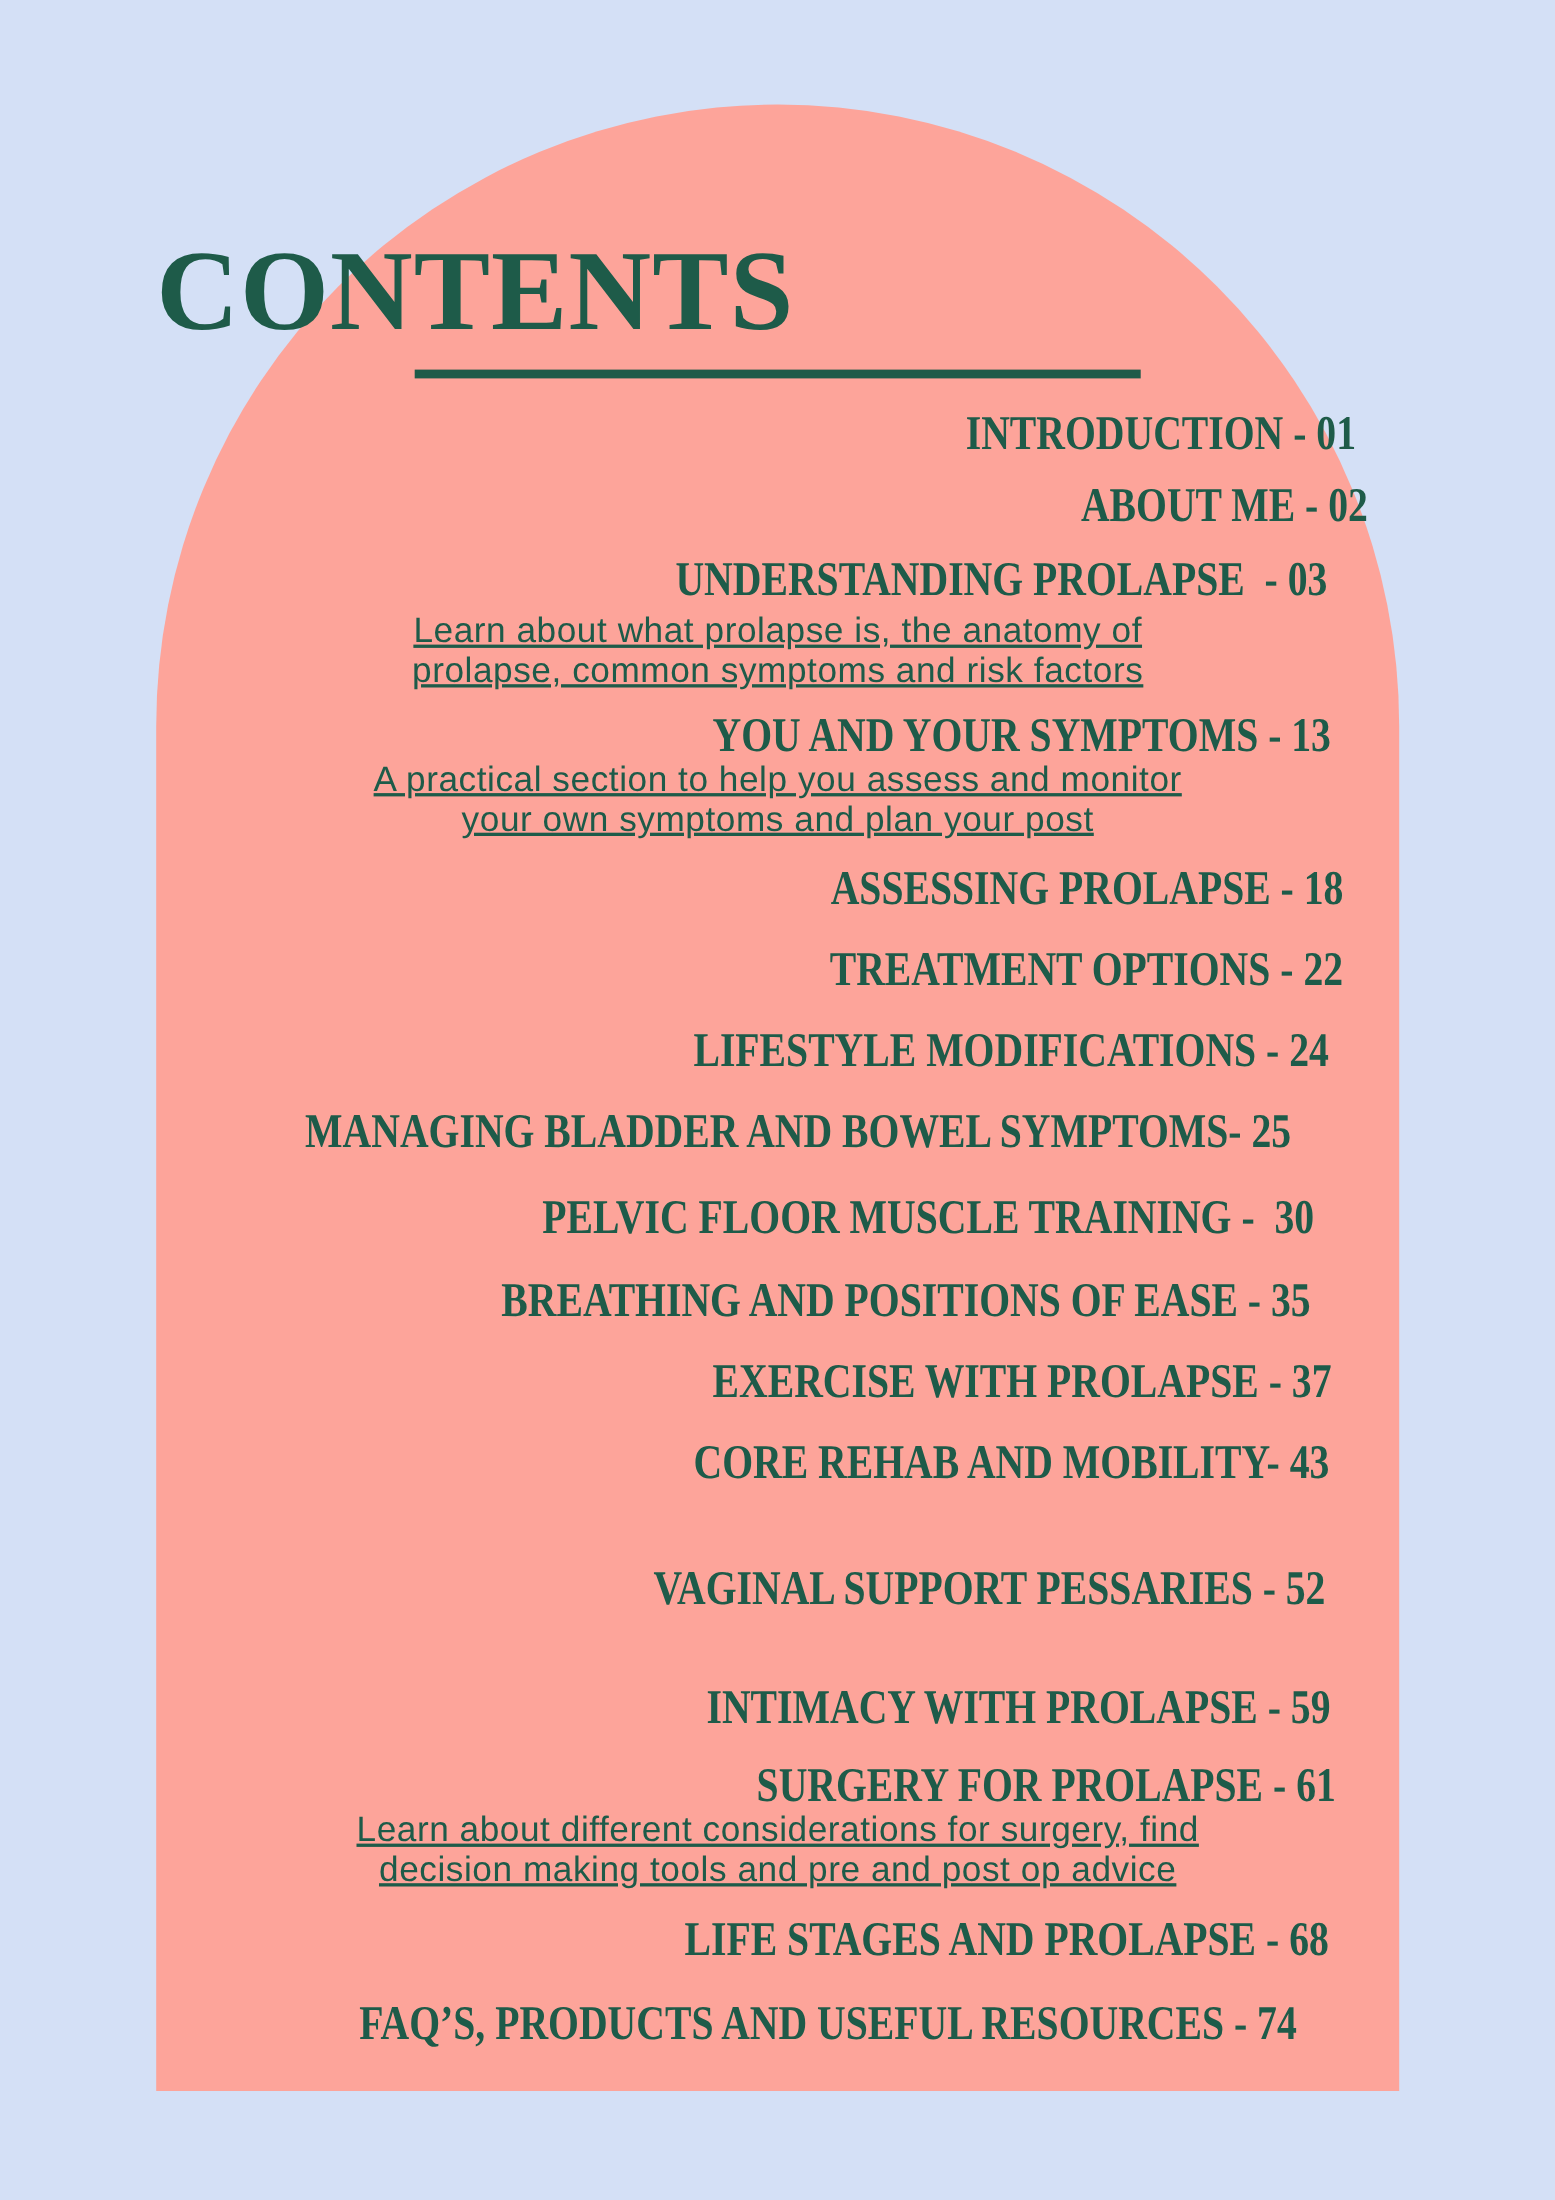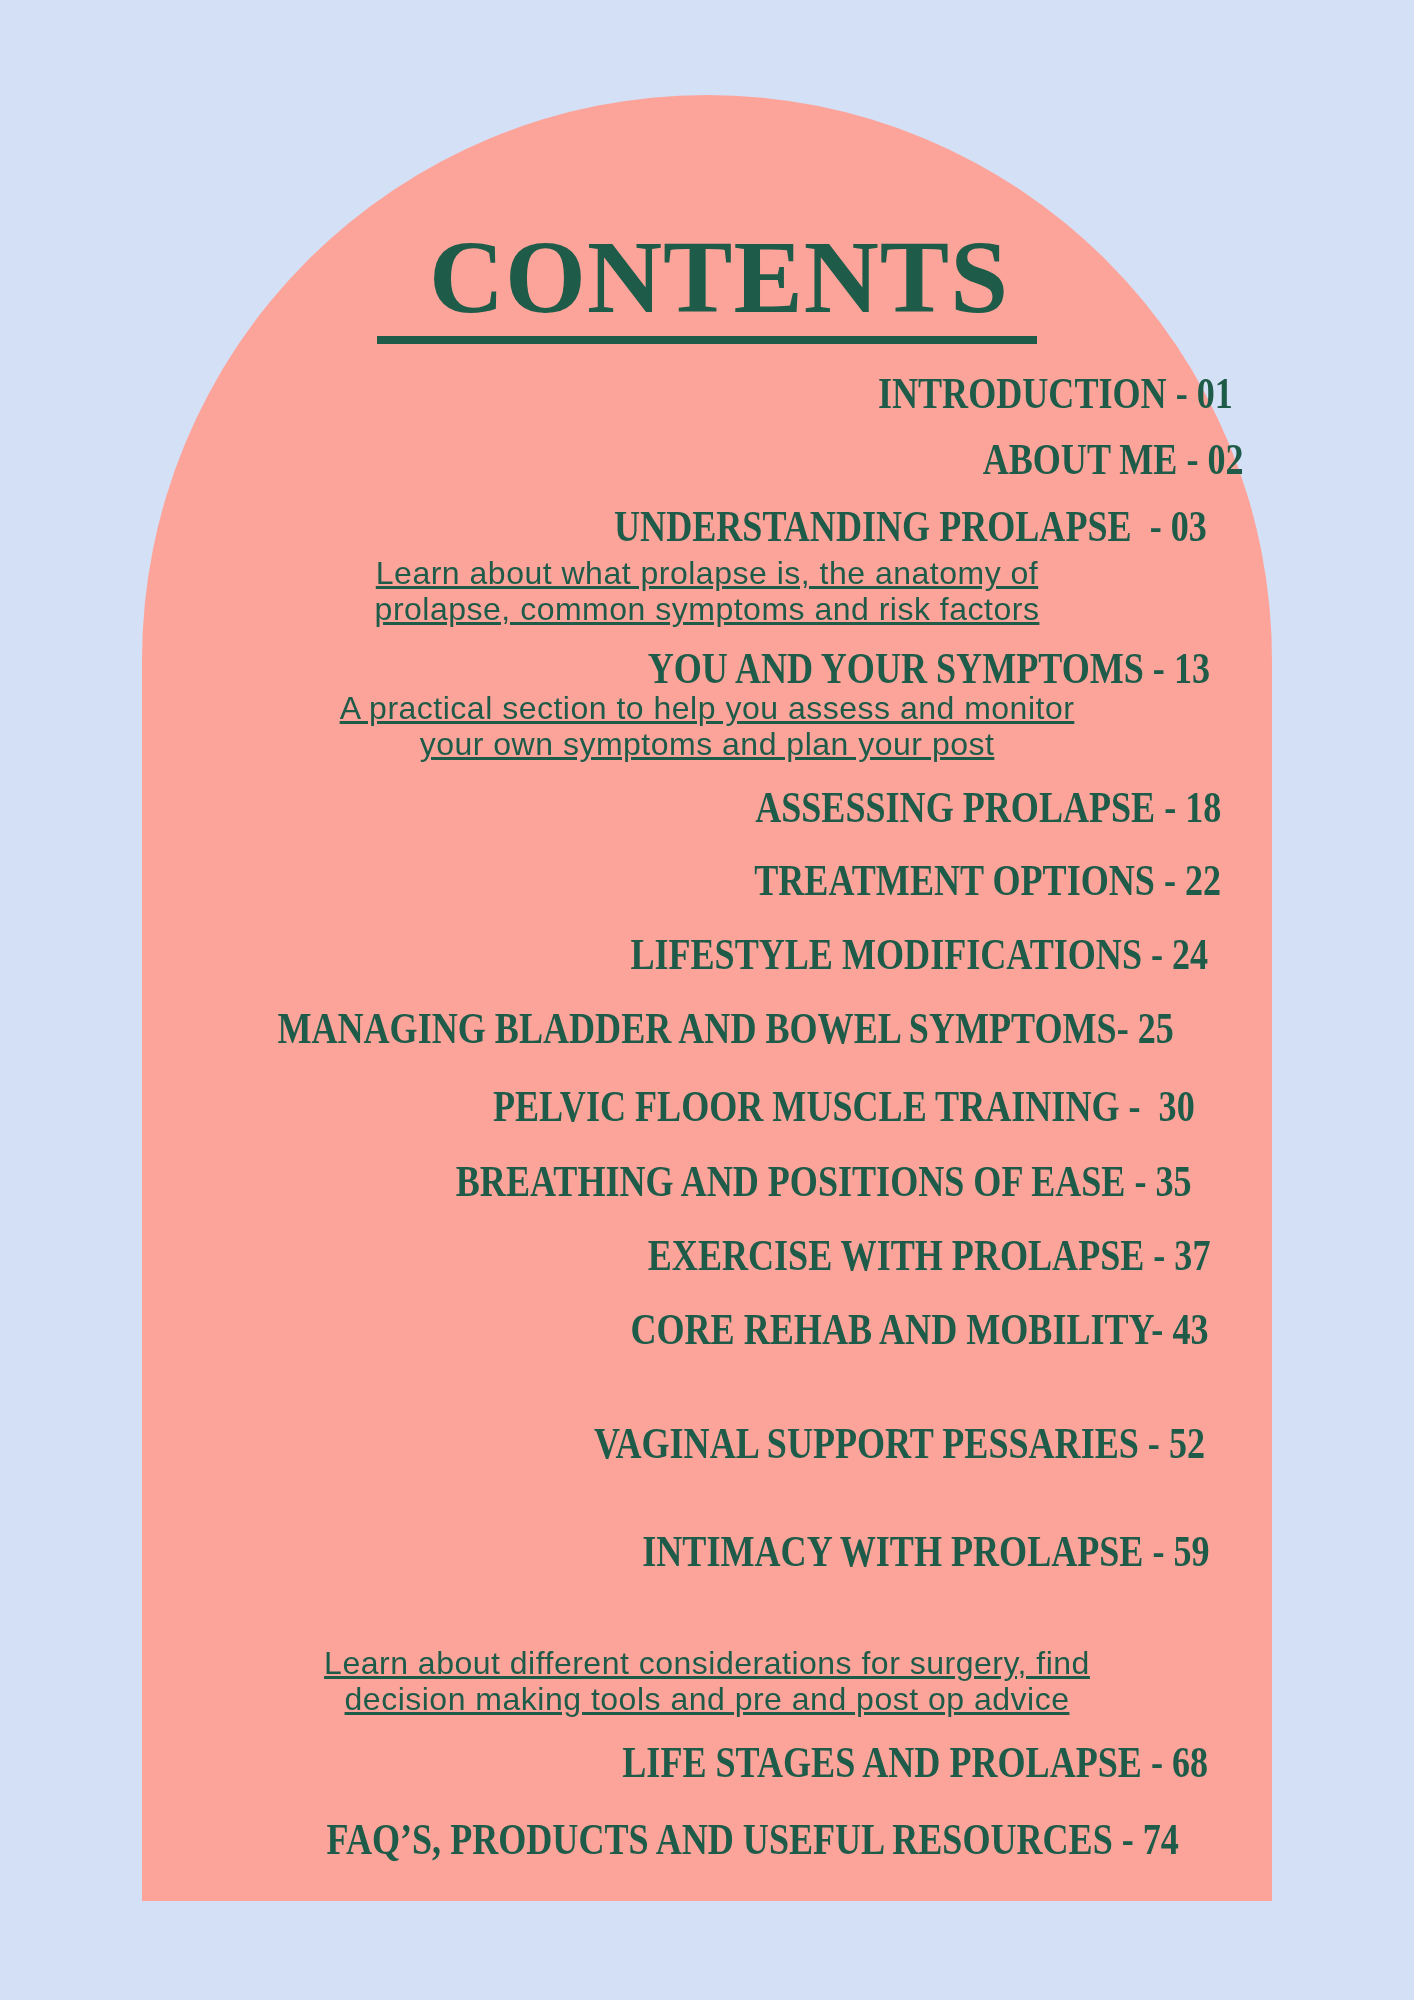--- a/index.html
+++ b/index.html
@@ -19,22 +19,22 @@
   .arch{
     position:absolute;
     left:142px;top:95px;
     width:1130px;height:1806px;
     background:var(--pink);
     border-radius:565px 565px 0 0;
   }
   .title{
     position:absolute;
     left:142px;width:1130px;
-    margin:12px;
-    text-align:center;
+    margin:0;
+    text-align:left;
     font-family:"Liberation Serif","DejaVu Serif",serif;
     font-weight:700;
     font-size:104px;line-height:114px;
     letter-spacing:1px;
     color:var(--green);
   }
   .underline{
     position:absolute;
     left:377px;width:660px;height:8px;
     background:var(--green);
@@ -107,20 +107,21 @@
 
   <div class="entry" style="top:1232px"><span class="cond">EXERCISE WITH PROLAPSE - 37</span></div>
 
   <div class="entry" style="top:1306px"><span class="cond">CORE REHAB AND MOBILITY- 43</span></div>
 
   <div class="entry" style="top:1420px"><span class="cond">VAGINAL SUPPORT PESSARIES - 52</span></div>
 
 
   <div class="entry" style="top:1528px"><span class="cond">INTIMACY WITH PROLAPSE - 59</span></div>
 
+  <div class="entry" style="top:1599px"><span class="cond">SURGERY FOR PROLAPSE - 61</span></div>
   <div class="desc" style="top:1645px">
     <div>Learn about different considerations for surgery, find</div>
     <div>decision making tools and pre and post op advice</div>
   </div>
 
   <div class="entry" style="top:1739px"><span class="cond">LIFE STAGES AND PROLAPSE - 68</span></div>
 
   <div class="entry" style="top:1816px"><span class="cond">FAQ’S, PRODUCTS AND USEFUL RESOURCES - 74</span></div>
 
 </div>

